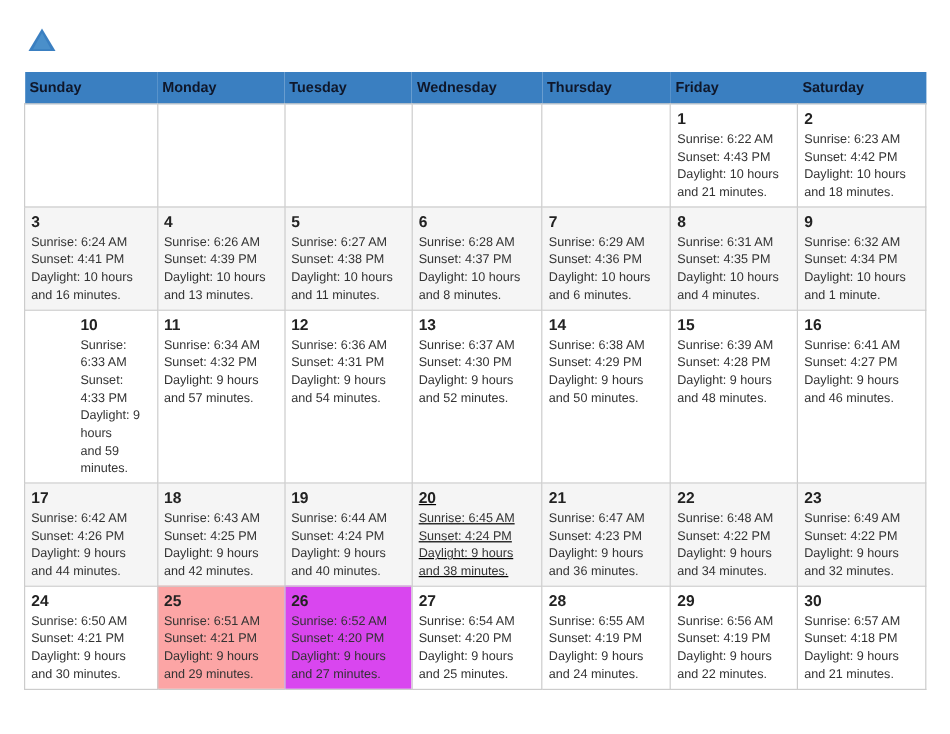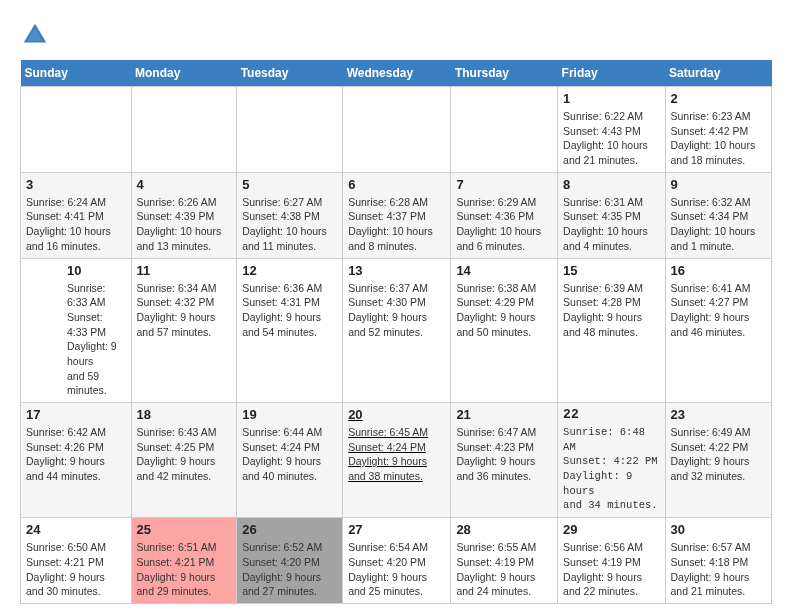--- a/index.html
+++ b/index.html
@@ -46,21 +46,21 @@
       font-size: 16px;
       color: #555;
     }
     table {
       width: 100%;
       border-collapse: collapse;
       font-size: 11px;
     }
     th {
       background-color: #3a7fc1;
-      color: #ffffff;
+      color: #0f172a;
       padding: 6px 4px;
       text-align: left;
       font-size: 12px;
       font-weight: bold;
     }
     td {
       border: 1px solid #ccc;
       vertical-align: top;
       padding: 4px 5px;
       height: 80px;
@@ -212,39 +212,39 @@
           <div class="day-info">Sunrise: 6:44 AM<br>Sunset: 4:24 PM<br>Daylight: 9 hours<br>and 40 minutes.</div>
         </td>
         <td style="background-color: rgb(245, 245, 245); text-decoration: underline;">
           <div class="day-num">20</div>
           <div class="day-info">Sunrise: 6:45 AM<br>Sunset: 4:24 PM<br>Daylight: 9 hours<br>and 38 minutes.</div>
         </td>
         <td style="background-color: rgb(245, 245, 245);">
           <div class="day-num">21</div>
           <div class="day-info">Sunrise: 6:47 AM<br>Sunset: 4:23 PM<br>Daylight: 9 hours<br>and 36 minutes.</div>
         </td>
-        <td style="background-color: rgb(245, 245, 245); font-family: Liberation Mono, monospace;">
+        <td style="background-color: rgb(245, 245, 245);">
           <div class="day-num">22</div>
           <div class="day-info">Sunrise: 6:48 AM<br>Sunset: 4:22 PM<br>Daylight: 9 hours<br>and 34 minutes.</div>
         </td>
         <td style="background-color: rgb(245, 245, 245);">
           <div class="day-num">23</div>
           <div class="day-info">Sunrise: 6:49 AM<br>Sunset: 4:22 PM<br>Daylight: 9 hours<br>and 32 minutes.</div>
         </td>
       </tr>
       <tr>
         <td style="background-color: rgb(255, 255, 255);">
           <div class="day-num">24</div>
           <div class="day-info">Sunrise: 6:50 AM<br>Sunset: 4:21 PM<br>Daylight: 9 hours<br>and 30 minutes.</div>
         </td>
         <td style="background-color: #fca5a5;">
           <div class="day-num">25</div>
           <div class="day-info">Sunrise: 6:51 AM<br>Sunset: 4:21 PM<br>Daylight: 9 hours<br>and 29 minutes.</div>
         </td>
-        <td style="background-color: #a3a3a3; margin-left: 48px;">
+        <td style="background-color: #d946ef; margin-left: 48px;">
           <div class="day-num">26</div>
           <div class="day-info">Sunrise: 6:52 AM<br>Sunset: 4:20 PM<br>Daylight: 9 hours<br>and 27 minutes.</div>
         </td>
         <td style="background-color: rgb(255, 255, 255);">
           <div class="day-num">27</div>
           <div class="day-info">Sunrise: 6:54 AM<br>Sunset: 4:20 PM<br>Daylight: 9 hours<br>and 25 minutes.</div>
         </td>
         <td style="background-color: rgb(255, 255, 255);">
           <div class="day-num">28</div>
           <div class="day-info">Sunrise: 6:55 AM<br>Sunset: 4:19 PM<br>Daylight: 9 hours<br>and 24 minutes.</div>

